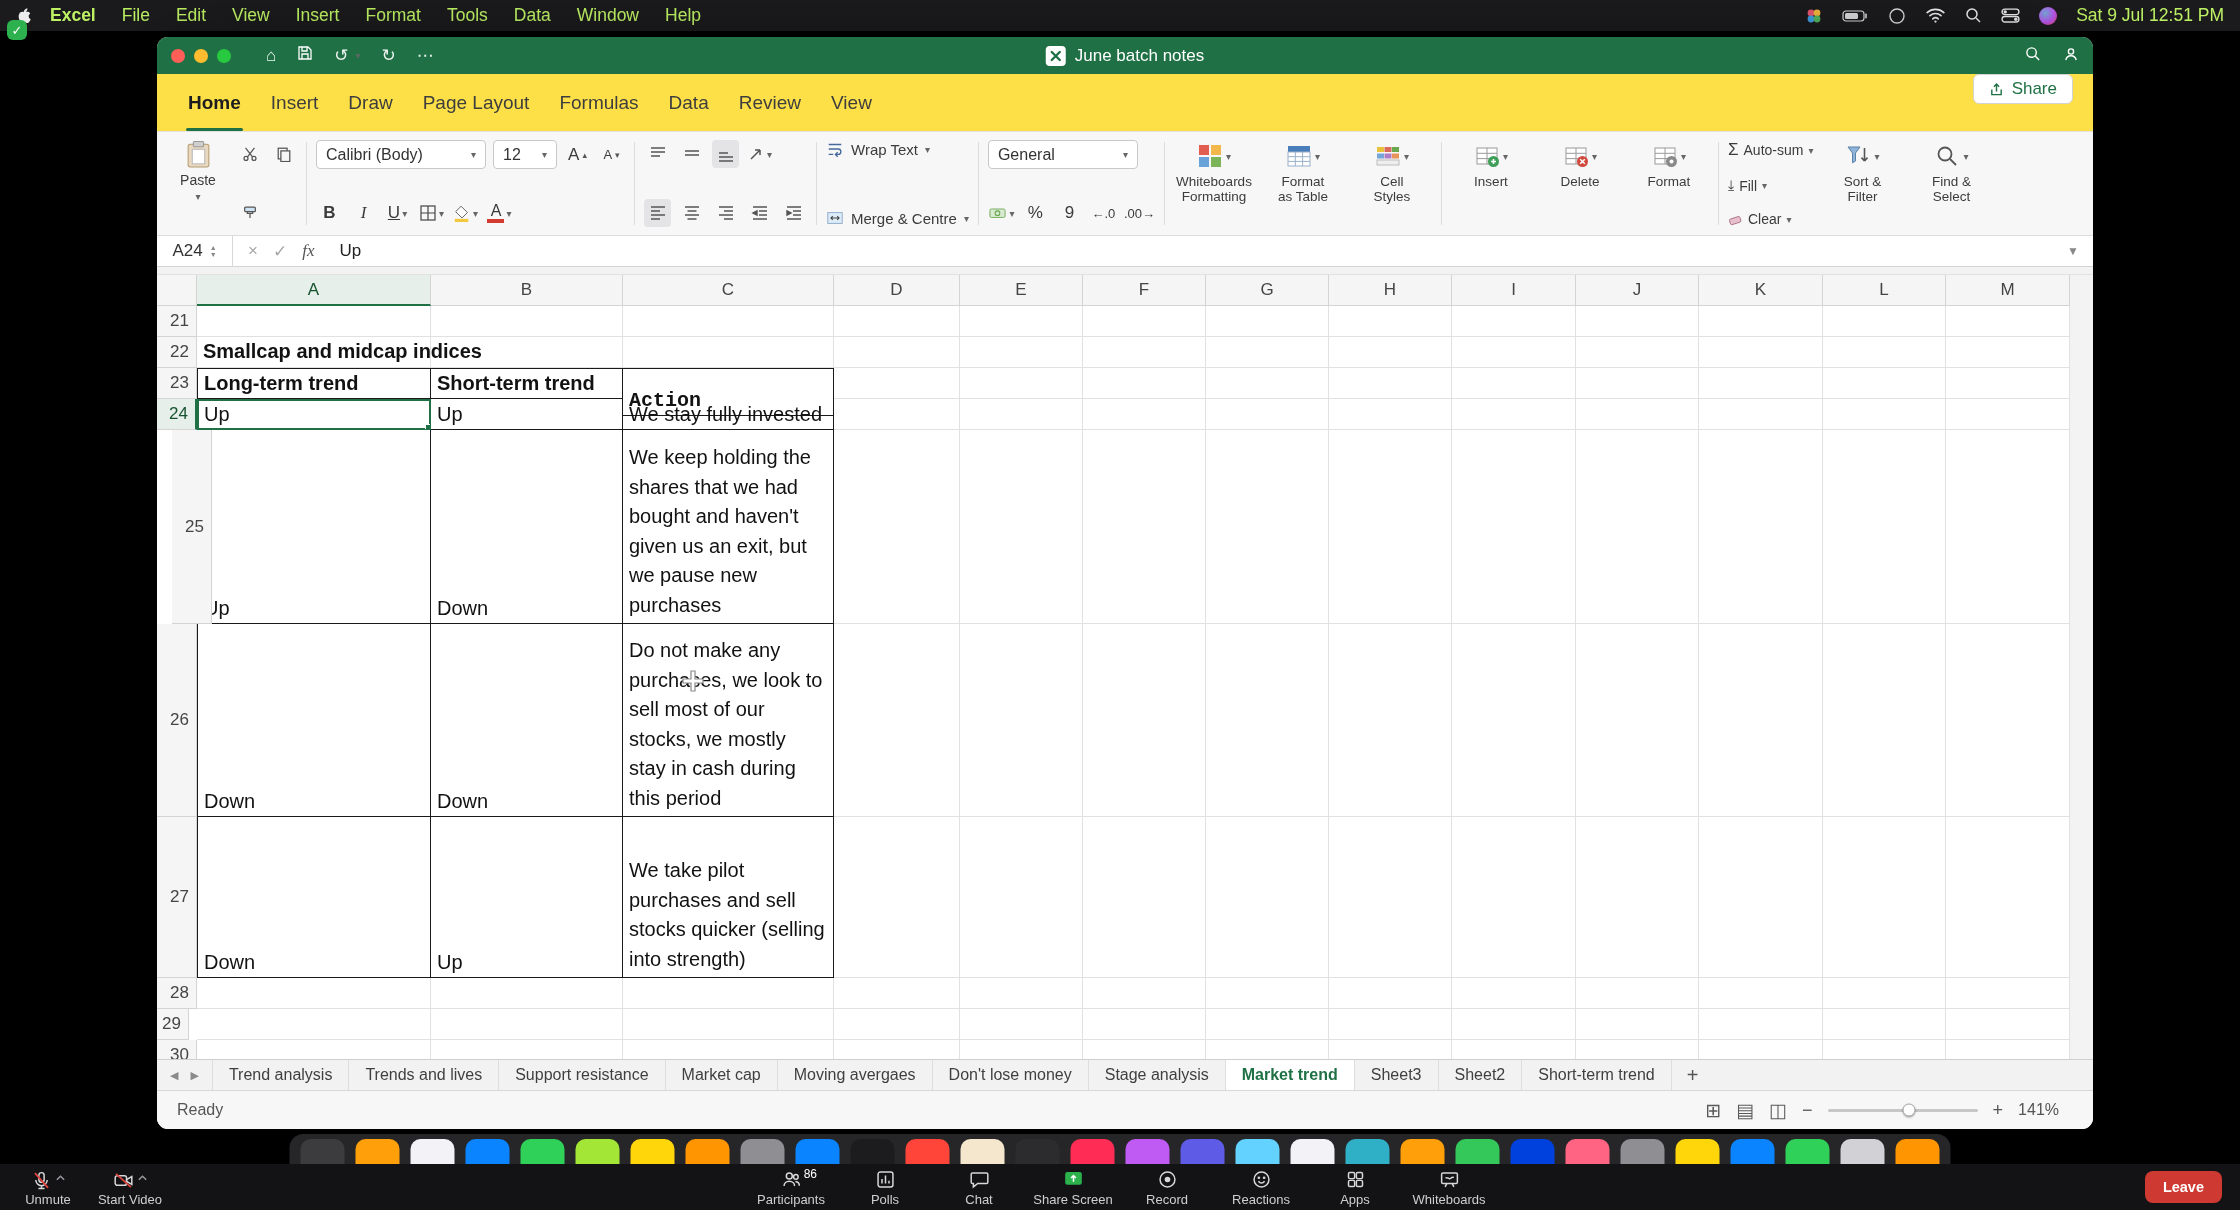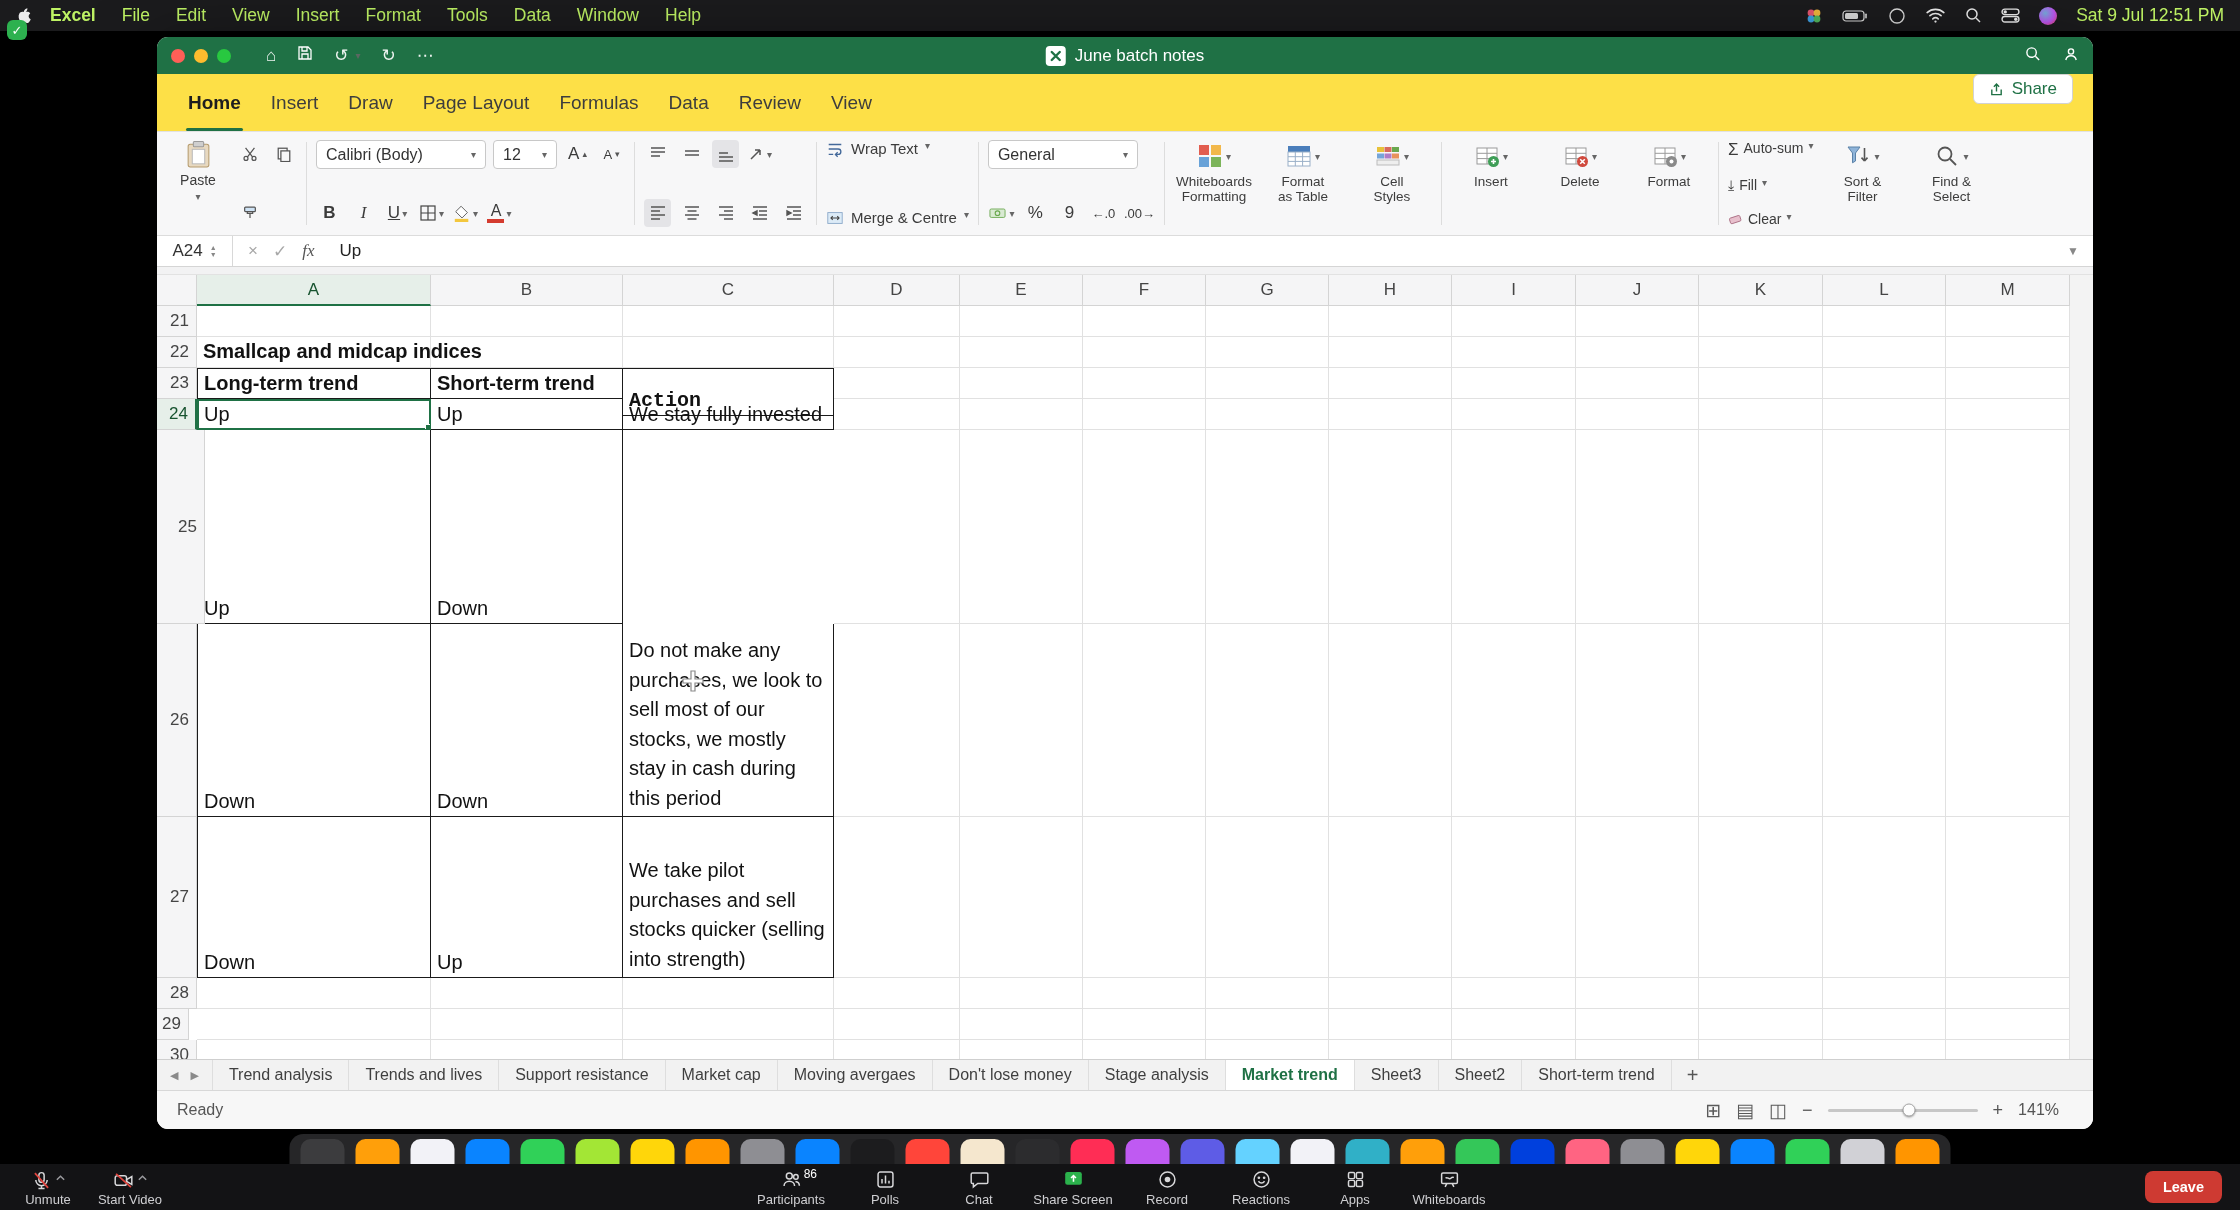--- a/index.html
+++ b/index.html
@@ -33,21 +33,21 @@
   #ribbon-tabs-list{display:flex;height:100%}
   .rtab{font-size:19px;color:#3d3d3d;padding:0 15px;display:flex;align-items:center;position:relative;white-space:nowrap}
   .rtab.active{font-weight:bold;color:#1d1d1f}
   .rtab.active::after{content:"";position:absolute;left:13px;right:13px;bottom:0;height:3px;background:#1F7145;border-radius:2px}
   .share-btn{margin-left:auto;display:flex;align-items:center;gap:8px;color:#1F7145;font-size:17px;border:1px solid #d2d2d2;background:#fff;border-radius:6px;padding:4px 15px;margin-right:4px}
 
   
   .ribbon{height:104px;background:#f7f7f8;border-bottom:1px solid #dcdcdc;display:flex;align-items:stretch;padding:7px 12px;gap:9px;flex:0 0 auto;color:#3c3c3c}
   .rdiv{width:1px;background:#dddddd;margin:3px 0;flex:0 0 auto}
   .rgroup{display:flex;flex-direction:column;justify-content:space-between;padding:1px 0}
-  .rrow{display:flex;align-items:flex-start;gap:7px}
+  .rrow{display:flex;align-items:center;gap:7px}
   .paste-group{align-items:center;justify-content:flex-start;gap:3px;min-width:58px;font-size:14px}
   .sbtn{min-width:27px;height:28px;display:flex;align-items:center;justify-content:center;font-size:17px;color:#3b3b3b;border-radius:4px;background:none;border:none;gap:2px}
   .sbtn.on{background:#e4e4e7}
   .car{font-size:10px;color:#666}
   .dd{border:1px solid #c8c8c8;border-radius:4px;background:#fff;height:29px;display:flex;align-items:center;padding:0 9px;font-size:16px;color:#333;gap:6px}
   .dd span:first-child{flex:1;white-space:nowrap;overflow:hidden}
   .bld{font-weight:bold;font-size:17px}
   .itl{font-style:italic;font-family:"Liberation Serif",serif;font-size:17px}
   .unl{text-decoration:underline;font-size:17px}
   .fc{display:flex;flex-direction:column;align-items:center;line-height:15px;font-size:16px}
@@ -583,21 +583,21 @@
           <div class="gh" style="left: 1172px; top: 0px; width: 123px; height: 31px;">H</div>
           <div class="gh" style="left: 1295px; top: 0px; width: 124px; height: 31px;">I</div>
           <div class="gh" style="left: 1419px; top: 0px; width: 123px; height: 31px;">J</div>
           <div class="gh" style="left: 1542px; top: 0px; width: 124px; height: 31px;">K</div>
           <div class="gh" style="left: 1666px; top: 0px; width: 123px; height: 31px;">L</div>
           <div class="gh" style="left: 1789px; top: 0px; width: 124px; height: 31px;">M</div>
           <div class="gh rh" style="left: 0px; top: 31px; width: 40px; height: 31px;">21</div>
           <div class="gh rh" style="left: 0px; top: 62px; width: 40px; height: 31px;">22</div>
           <div class="gh rh" style="left: 0px; top: 93px; width: 40px; height: 31px;">23</div>
           <div class="gh rh hlr" style="left: 0px; top: 124px; width: 40px; height: 31px;">24</div>
-          <div class="gh rh" style="left: 0px; top: 155px; width: 48px; height: 194px;">25</div>
+          <div class="gh rh" style="left: 15px; top: 155px; width: 40px; height: 194px;">25</div>
           <div class="gh rh" style="left: 0px; top: 349px; width: 40px; height: 193px;">26</div>
           <div class="gh rh" style="left: 0px; top: 542px; width: 40px; height: 161px;">27</div>
           <div class="gh rh" style="left: 0px; top: 703px; width: 40px; height: 31px;">28</div>
           <div class="gh rh" style="left: 0px; top: 734px; width: 32px; height: 31px;">29</div>
           <div class="gh rh" style="left: 0px; top: 765px; width: 40px; height: 31px;">30</div>
           <div class="cell" style="left: 40px; top: 31px; width: 234px; height: 31px;"></div>
           <div class="cell" style="left: 274px; top: 31px; width: 192px; height: 31px;"></div>
           <div class="cell" style="left: 466px; top: 31px; width: 211px; height: 31px;"></div>
           <div class="cell" style="left: 677px; top: 31px; width: 126px; height: 31px;"></div>
           <div class="cell" style="left: 803px; top: 31px; width: 123px; height: 31px;"></div>
@@ -645,20 +645,21 @@
           <div class="cell" style="left: 926px; top: 124px; width: 123px; height: 31px;"></div>
           <div class="cell" style="left: 1049px; top: 124px; width: 123px; height: 31px;"></div>
           <div class="cell" style="left: 1172px; top: 124px; width: 123px; height: 31px;"></div>
           <div class="cell" style="left: 1295px; top: 124px; width: 124px; height: 31px;"></div>
           <div class="cell" style="left: 1419px; top: 124px; width: 123px; height: 31px;"></div>
           <div class="cell" style="left: 1542px; top: 124px; width: 124px; height: 31px;"></div>
           <div class="cell" style="left: 1666px; top: 124px; width: 123px; height: 31px;"></div>
           <div class="cell" style="left: 1789px; top: 124px; width: 124px; height: 31px;"></div>
           <div class="cell tb tb-left" style="left: 40px; top: 155px; width: 234px; height: 194px;">Up</div>
           <div class="cell tb" style="left: 274px; top: 155px; width: 192px; height: 194px;">Down</div>
+          <div class="cell tb wrap" style="left: 466px; top: 155px; width: 211px; height: 194px;">We keep holding the shares that we had bought and haven't given us an exit, but we pause new purchases</div>
           <div class="cell" style="left: 677px; top: 155px; width: 126px; height: 194px;"></div>
           <div class="cell" style="left: 803px; top: 155px; width: 123px; height: 194px;"></div>
           <div class="cell" style="left: 926px; top: 155px; width: 123px; height: 194px;"></div>
           <div class="cell" style="left: 1049px; top: 155px; width: 123px; height: 194px;"></div>
           <div class="cell" style="left: 1172px; top: 155px; width: 123px; height: 194px;"></div>
           <div class="cell" style="left: 1295px; top: 155px; width: 124px; height: 194px;"></div>
           <div class="cell" style="left: 1419px; top: 155px; width: 123px; height: 194px;"></div>
           <div class="cell" style="left: 1542px; top: 155px; width: 124px; height: 194px;"></div>
           <div class="cell" style="left: 1666px; top: 155px; width: 123px; height: 194px;"></div>
           <div class="cell" style="left: 1789px; top: 155px; width: 124px; height: 194px;"></div>

